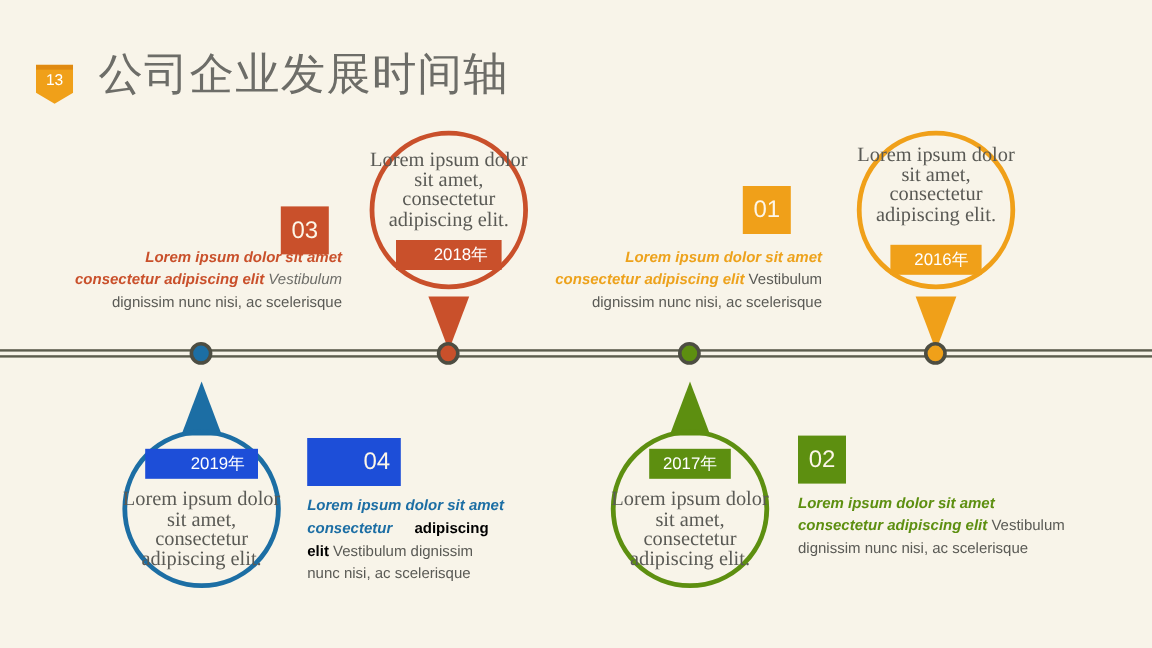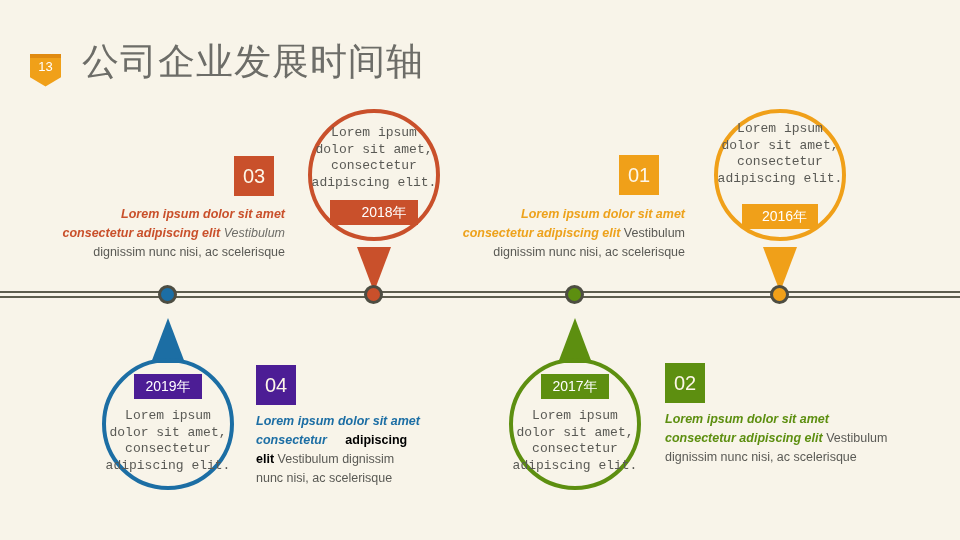--- a/index.html
+++ b/index.html
@@ -112,26 +112,26 @@
     border-style: solid;
     box-sizing: border-box;
     background: transparent;
     display: flex;
     flex-direction: column;
     align-items: center;
     justify-content: center;
     z-index: 4;
   }
   .bubble-text {
-    font-size: 13px;
+    font-size: 17px;
     line-height: 16.5px;
     color: #5a5a55;
     text-align: center;
     width: 132px;
-    font-family: Liberation Mono, monospace;
+    font-family: Liberation Serif, serif;
   }
   .year-chip {
     display: inline-block;
     color: #ffffff;
     font-size: 14px;
     padding: 4px 11px 5px 11px;
     line-height: 16px;
     font-family: "Liberation Sans", sans-serif;
     white-space: nowrap;
   }
@@ -189,21 +189,21 @@
     margin-left: 15px;
   }
 
   
   .c-red   { color: #c9502b; }
   .c-amber { color: #eda21c; }
   .c-blue  { color: #1c6ea4; }
   .c-green { color: #5d8f10; }
   .bg-red   { background: #c9502b; }
   .bg-amber { background: #f0a019; }
-  .bg-blue  { background: #4c1d95; }
+  .bg-blue  { background: #1d4ed8; padding-left: 38px; }
   .bg-green { background: #5d8f10; }
 </style>
 </head>
 <body>
 
 <div id="stage">
 
   <div class="header">
     <div class="badge">
       <div class="badge-shape"></div>
@@ -220,21 +220,21 @@
   <div class="dot" style="left:158px; background:#1c6ea4;"></div>
   <div class="dot" style="left:364px; background:#c9502b;"></div>
   <div class="dot" style="left:565px; background:#5d8f10;"></div>
   <div class="dot" style="left:770px; background:#f0a019;"></div>
 
   <div class="pointer down" style="left:357px; top:247px; border-top:45px solid #c9502b;"></div>
   <div class="bubble" style="left:308px; top:109px; width:132px; height:132px; border-width:4px; border-color:#c9502b;">
     <div class="bubble-text">Lorem ipsum dolor sit amet, consectetur adipiscing elit.</div>
     <div class="year-chip bg-red" style="margin-top:9px;padding-left:31px;">2018年</div>
   </div>
-  <div class="num-box bg-red" style="left:234px; top:156px;">03</div>
+  <div class="num-box bg-red" style="left:234px; top:172px;">03</div>
   <div class="desc" style="left:50px; top:205px; width:235px; text-align:right;">
     <span class="hl c-red">Lorem ipsum dolor sit amet consectetur adipiscing elit</span><span class="mid"> Vestibulum</span><span> dignissim nunc nisi, ac scelerisque</span>
   </div>
 
   <div class="pointer down" style="left:763px; top:247px; border-top:45px solid #f0a019;"></div>
   <div class="bubble" style="left:714px; top:109px; width:132px; height:132px; border-width:4px; border-color:#f0a019;">
     <div class="bubble-text">Lorem ipsum dolor sit amet, consectetur adipiscing elit.</div>
     <div class="year-chip bg-amber" style="margin-top:17px;padding-left:20px;">2016年</div>
   </div>
   <div class="num-box bg-amber" style="left:619px; top:155px;">01</div>

